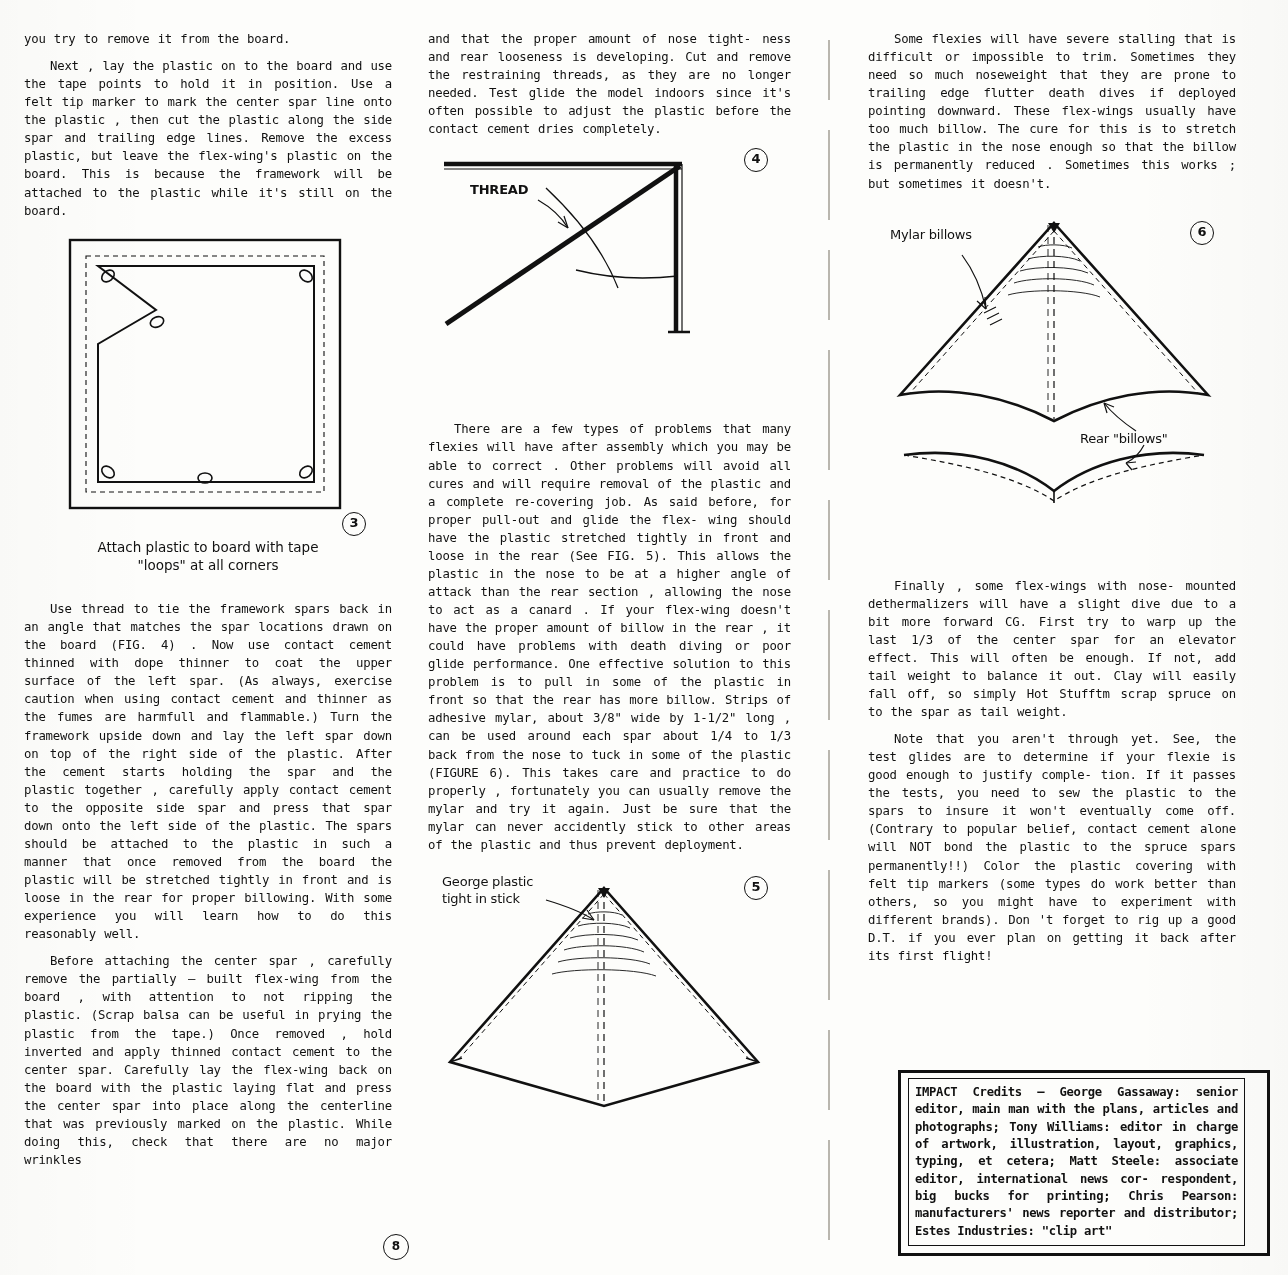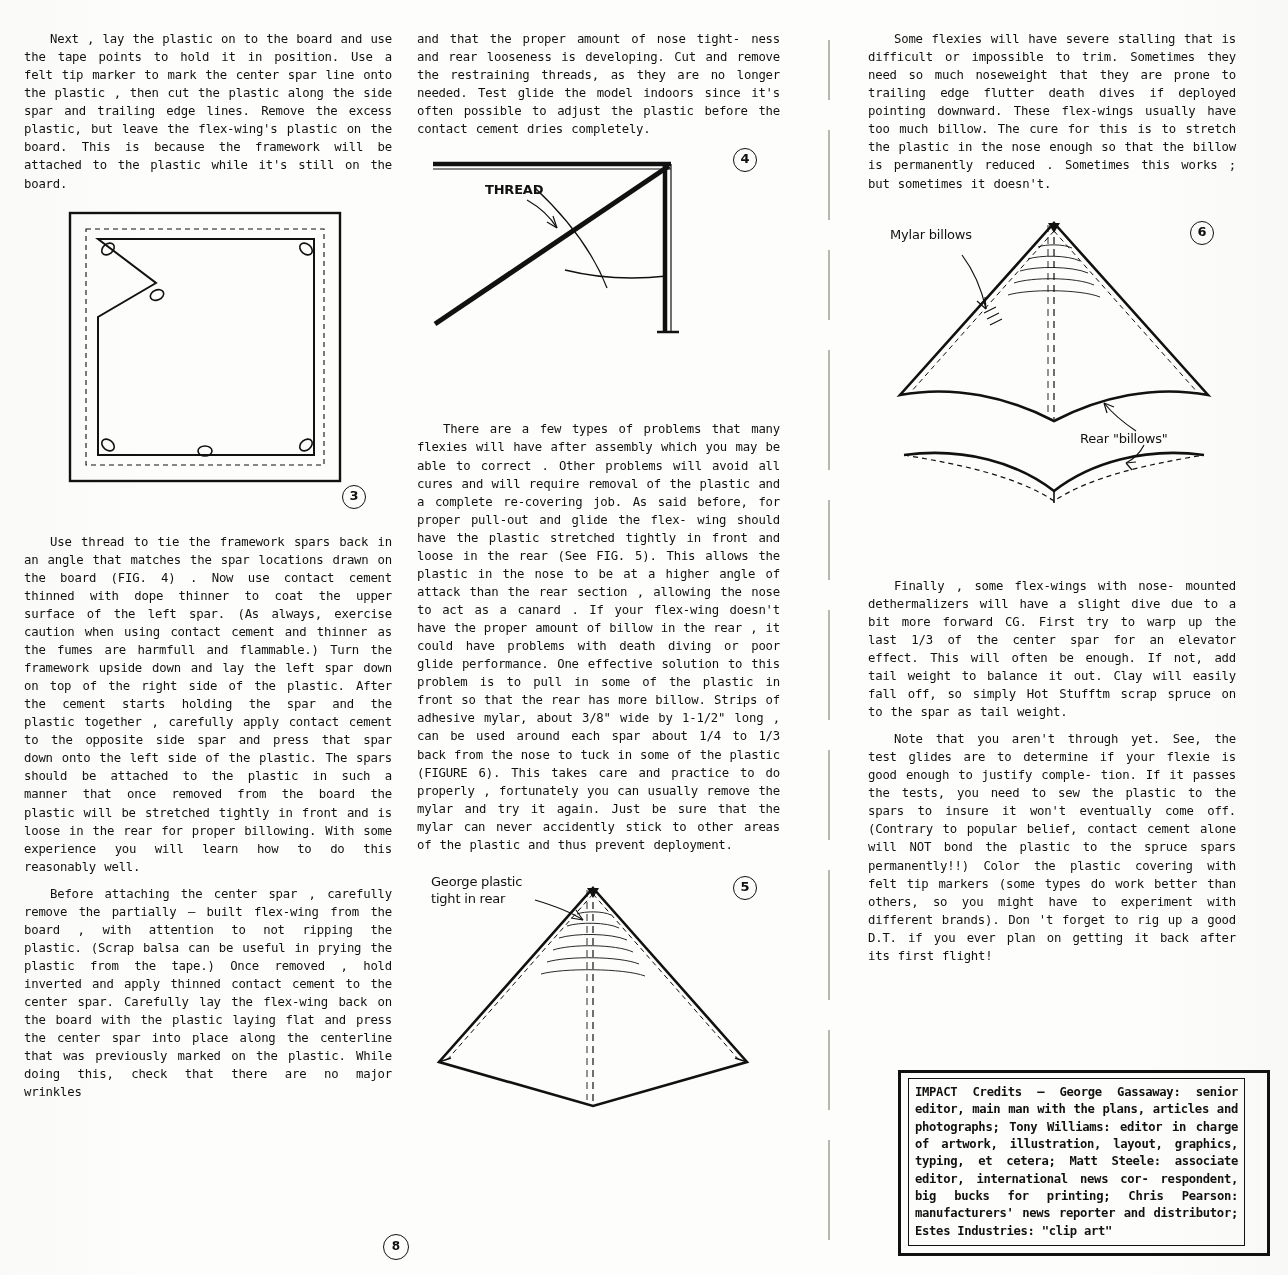--- a/index.html
+++ b/index.html
@@ -52,21 +52,21 @@
   }
   .col p {
     margin: 0 0 9px 0;
     text-align: justify;
     word-spacing: 1px;
   }
   .col p.indent {
     text-indent: 26px;
   }
   .col-1 { left: 24px;  width: 368px; }
-  .col-2 { left: 417px; width: 363px; }
+  .col-2 { left: 428px; width: 363px; }
   .col-3 { left: 868px; width: 368px; }
 
   .fig {
     position: relative;
     margin: 14px 0 8px 0;
   }
   .fig-caption {
     text-align: center;
     font-family: "DejaVu Sans", sans-serif;
     font-size: 13.5px;
@@ -143,40 +143,45 @@
     <div class="seg" style="top:350px;height:120px;"></div>
     <div class="seg" style="top:500px;height:80px;"></div>
     <div class="seg" style="top:610px;height:110px;"></div>
     <div class="seg" style="top:750px;height:90px;"></div>
     <div class="seg" style="top:870px;height:130px;"></div>
     <div class="seg" style="top:1030px;height:80px;"></div>
     <div class="seg" style="top:1140px;height:100px;"></div>
   </div>
 
   <div class="col col-1">
+    <p>you try to remove it from the board.</p>
     <p class="indent">Next , lay the plastic on to the board and use the tape points to hold it in position.  Use a felt tip marker  to mark the center spar line onto  the plastic , then cut the plastic  along  the side spar and trailing edge lines.  Remove  the excess plastic, but leave the flex-wing's plastic on the board. This is because the framework will be attached to the plastic while it's still on the board.</p>
 
     <div class="fig">
       <svg width="368" height="300" viewBox="0 0 368 300">
 
         <rect x="46" y="6" width="270" height="268" fill="none" stroke="#111" stroke-width="2.4"></rect>
 
         <rect x="62" y="22" width="238" height="236" fill="none" stroke="#111" stroke-width="1.1" stroke-dasharray="5 4"></rect>
 
         <path d="M 74 32 L 290 32 L 290 248 L 74 248 L 74 110 L 132 76 Z" fill="none" stroke="#111" stroke-width="2"></path>
 
         <g fill="none" stroke="#111" stroke-width="1.6">
           <ellipse cx="84" cy="42" rx="7" ry="5" transform="rotate(-40 84 42)"></ellipse>
           <ellipse cx="282" cy="42" rx="7" ry="5" transform="rotate(40 282 42)"></ellipse>
           <ellipse cx="84" cy="238" rx="7" ry="5" transform="rotate(40 84 238)"></ellipse>
           <ellipse cx="282" cy="238" rx="7" ry="5" transform="rotate(-40 282 238)"></ellipse>
           <ellipse cx="133" cy="88" rx="7" ry="5" transform="rotate(-25 133 88)"></ellipse>
           <ellipse cx="181" cy="244" rx="7" ry="5" transform="rotate(0 181 244)"></ellipse>
         </g>
       </svg>
+      <div class="fig-caption">
+        <span>Attach plastic to board with tape</span><br>
+        <span>"loops" at all corners</span>
+      </div>
       <span class="fignum fignum-abs" style="right:26px; top:278px;">3</span>
     </div>
 
     <p class="indent" style="margin-top:26px;">Use thread  to tie the framework spars back in an angle that matches  the spar locations  drawn on the board (FIG. 4) . Now use contact cement  thinned with dope thinner to coat  the upper surface of the left spar.   (As always, exercise caution when using contact cement and thinner  as the fumes are  harmfull  and flammable.) Turn the framework  upside down  and lay the left spar  down  on top  of the right side of the plastic.   After  the cement starts holding  the spar  and the plastic together , carefully apply contact cement to the opposite side spar  and press that spar down  onto  the left  side  of the plastic.  The spars should be attached to the plastic  in such a manner  that once removed  from the board  the plastic will be  stretched  tightly  in front  and is loose  in the rear  for proper billowing. With some experience  you will learn how to do this reasonably well.</p>
     <p class="indent">Before  attaching  the center spar , carefully  remove   the  partially — built flex-wing from the board , with attention to not ripping the plastic.  (Scrap balsa can be useful  in prying the plastic from the tape.)   Once removed , hold inverted and apply  thinned contact cement to the center spar.   Carefully lay the flex-wing back on the board with the plastic laying flat and press the center spar into place along the centerline  that was previously marked on the plastic.  While doing this, check  that  there  are  no  major wrinkles</p>
   </div>
 
   <div class="col col-2">
     <p>and that the proper amount of nose tight- ness  and rear looseness is developing. Cut and remove  the restraining threads, as they are no longer needed.  Test glide the model  indoors  since it's often possible to adjust the plastic  before the contact cement dries completely.</p>
 
@@ -192,21 +197,21 @@
         <path d="M 240 180 L 262 180" stroke="#111" stroke-width="2.5" fill="none"></path>
 
         <path d="M 18 172 L 252 14" stroke="#111" stroke-width="5" fill="none"></path>
 
         <path d="M 118 36 C 150 66, 176 100, 190 136" stroke="#111" stroke-width="1.3" fill="none"></path>
         <path d="M 148 118 C 180 126, 214 128, 250 124" stroke="#111" stroke-width="1.3" fill="none"></path>
 
         <path d="M 110 48 C 124 56, 134 66, 140 76" stroke="#111" stroke-width="1.2" fill="none"></path>
         <path d="M 140 76 L 130 70 M 140 76 L 136 64" stroke="#111" stroke-width="1.2" fill="none"></path>
       </svg>
-      <span class="label-txt" style="left:42px; top:30px; font-weight:bold;margin-left:26px;">THREAD</span>
+      <span class="label-txt" style="left:42px; top:30px; font-weight:bold;">THREAD</span>
       <span class="fignum fignum-abs" style="left:316px; top:-4px;">4</span>
     </div>
 
     <p class="indent">There are a few types of problems that many flexies will have after  assembly which you may be able to correct .  Other problems  will avoid  all cures  and will require  removal  of  the plastic  and a complete re-covering job. As said before, for proper pull-out and glide  the flex- wing  should have  the plastic  stretched tightly  in front  and  loose  in the rear (See FIG. 5).  This allows the plastic in the  nose  to be  at a  higher  angle  of attack  than  the rear section , allowing the  nose  to act  as a canard .  If  your flex-wing  doesn't have  the proper amount of billow  in  the  rear ,  it could have problems with  death diving  or poor glide performance.   One  effective  solution to this problem  is to pull  in some  of the plastic  in front  so that  the  rear  has more billow.  Strips  of adhesive mylar, about 3/8" wide  by 1-1/2" long , can  be used around each spar about  1/4  to 1/3 back from the nose to tuck in some of the plastic  (FIGURE 6).  This takes care and practice to do properly , fortunately you can usually remove  the mylar  and try it again.    Just be sure that the mylar  can never accidently stick to other areas  of the plastic and thus prevent deployment.</p>
 
     <div class="fig" style="height:260px; margin-top:20px;">
       <svg width="363" height="250" viewBox="0 0 363 250">
 
         <path d="M 176 14 L 330 188 L 176 232 L 22 188 Z" fill="none" stroke="#111" stroke-width="2.6"></path>
 
@@ -225,21 +230,21 @@
         </g>
 
         <path d="M 170 14 L 182 14 L 176 24 Z" fill="#111"></path>
 
         <path d="M 22 188 L 34 184 M 330 188 L 318 184" stroke="#111" stroke-width="1.4" fill="none"></path>
 
         <path d="M 118 26 C 138 32, 154 38, 166 46" stroke="#111" stroke-width="1.2" fill="none"></path>
         <path d="M 166 46 L 154 44 M 166 46 L 159 36" stroke="#111" stroke-width="1.2" fill="none"></path>
       </svg>
       <span class="label-txt" style="left:14px; top:0px;">George plastic</span>
-      <span class="label-txt" style="left:14px; top:17px;">tight in rear</span>
+      <span class="label-txt" style="left:14px; top:17px;">tight in stick</span>
       <span class="fignum fignum-abs" style="left:316px; top:2px;">5</span>
     </div>
   </div>
 
   <div class="col col-3">
     <p class="indent">Some flexies will have severe stalling that is difficult  or impossible to trim. Sometimes  they need  so much  noseweight that  they  are  prone  to  trailing edge flutter death dives  if deployed pointing downward.   These flex-wings usually have too much billow.  The cure for this is to stretch the plastic in the nose enough so that the billow is permanently reduced . Sometimes this works ;  but sometimes  it doesn't.</p>
 
     <div class="fig" style="height:360px; margin-top:16px;">
       <svg width="368" height="352" viewBox="0 0 368 352">
 

